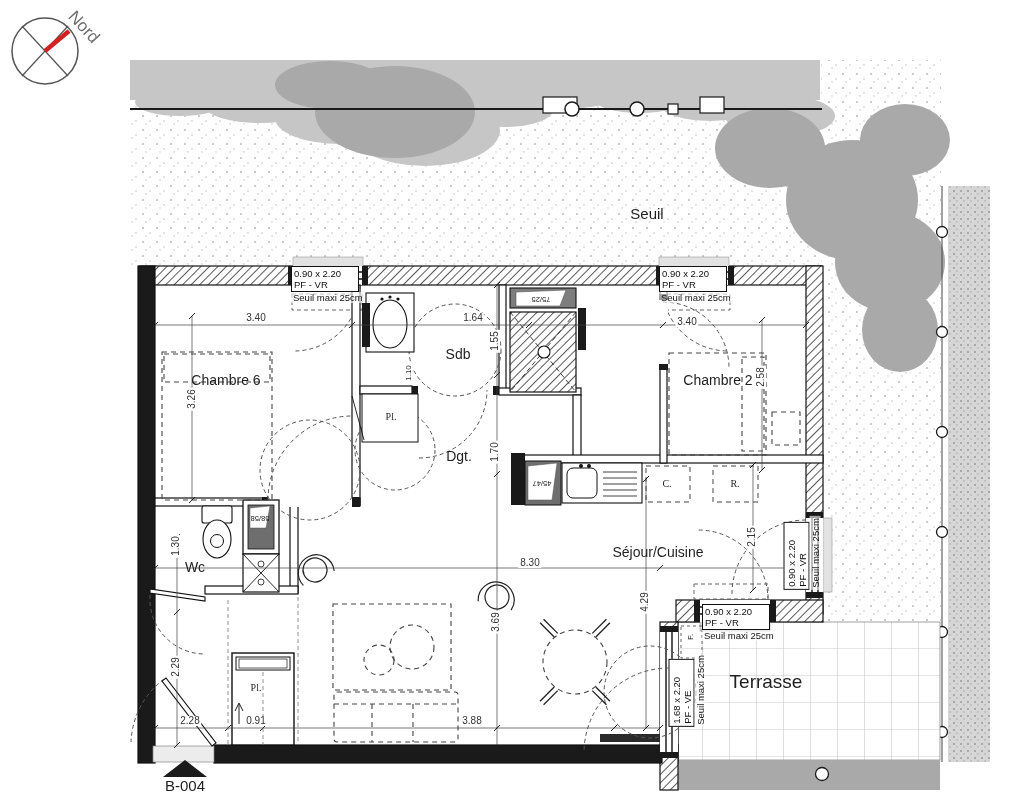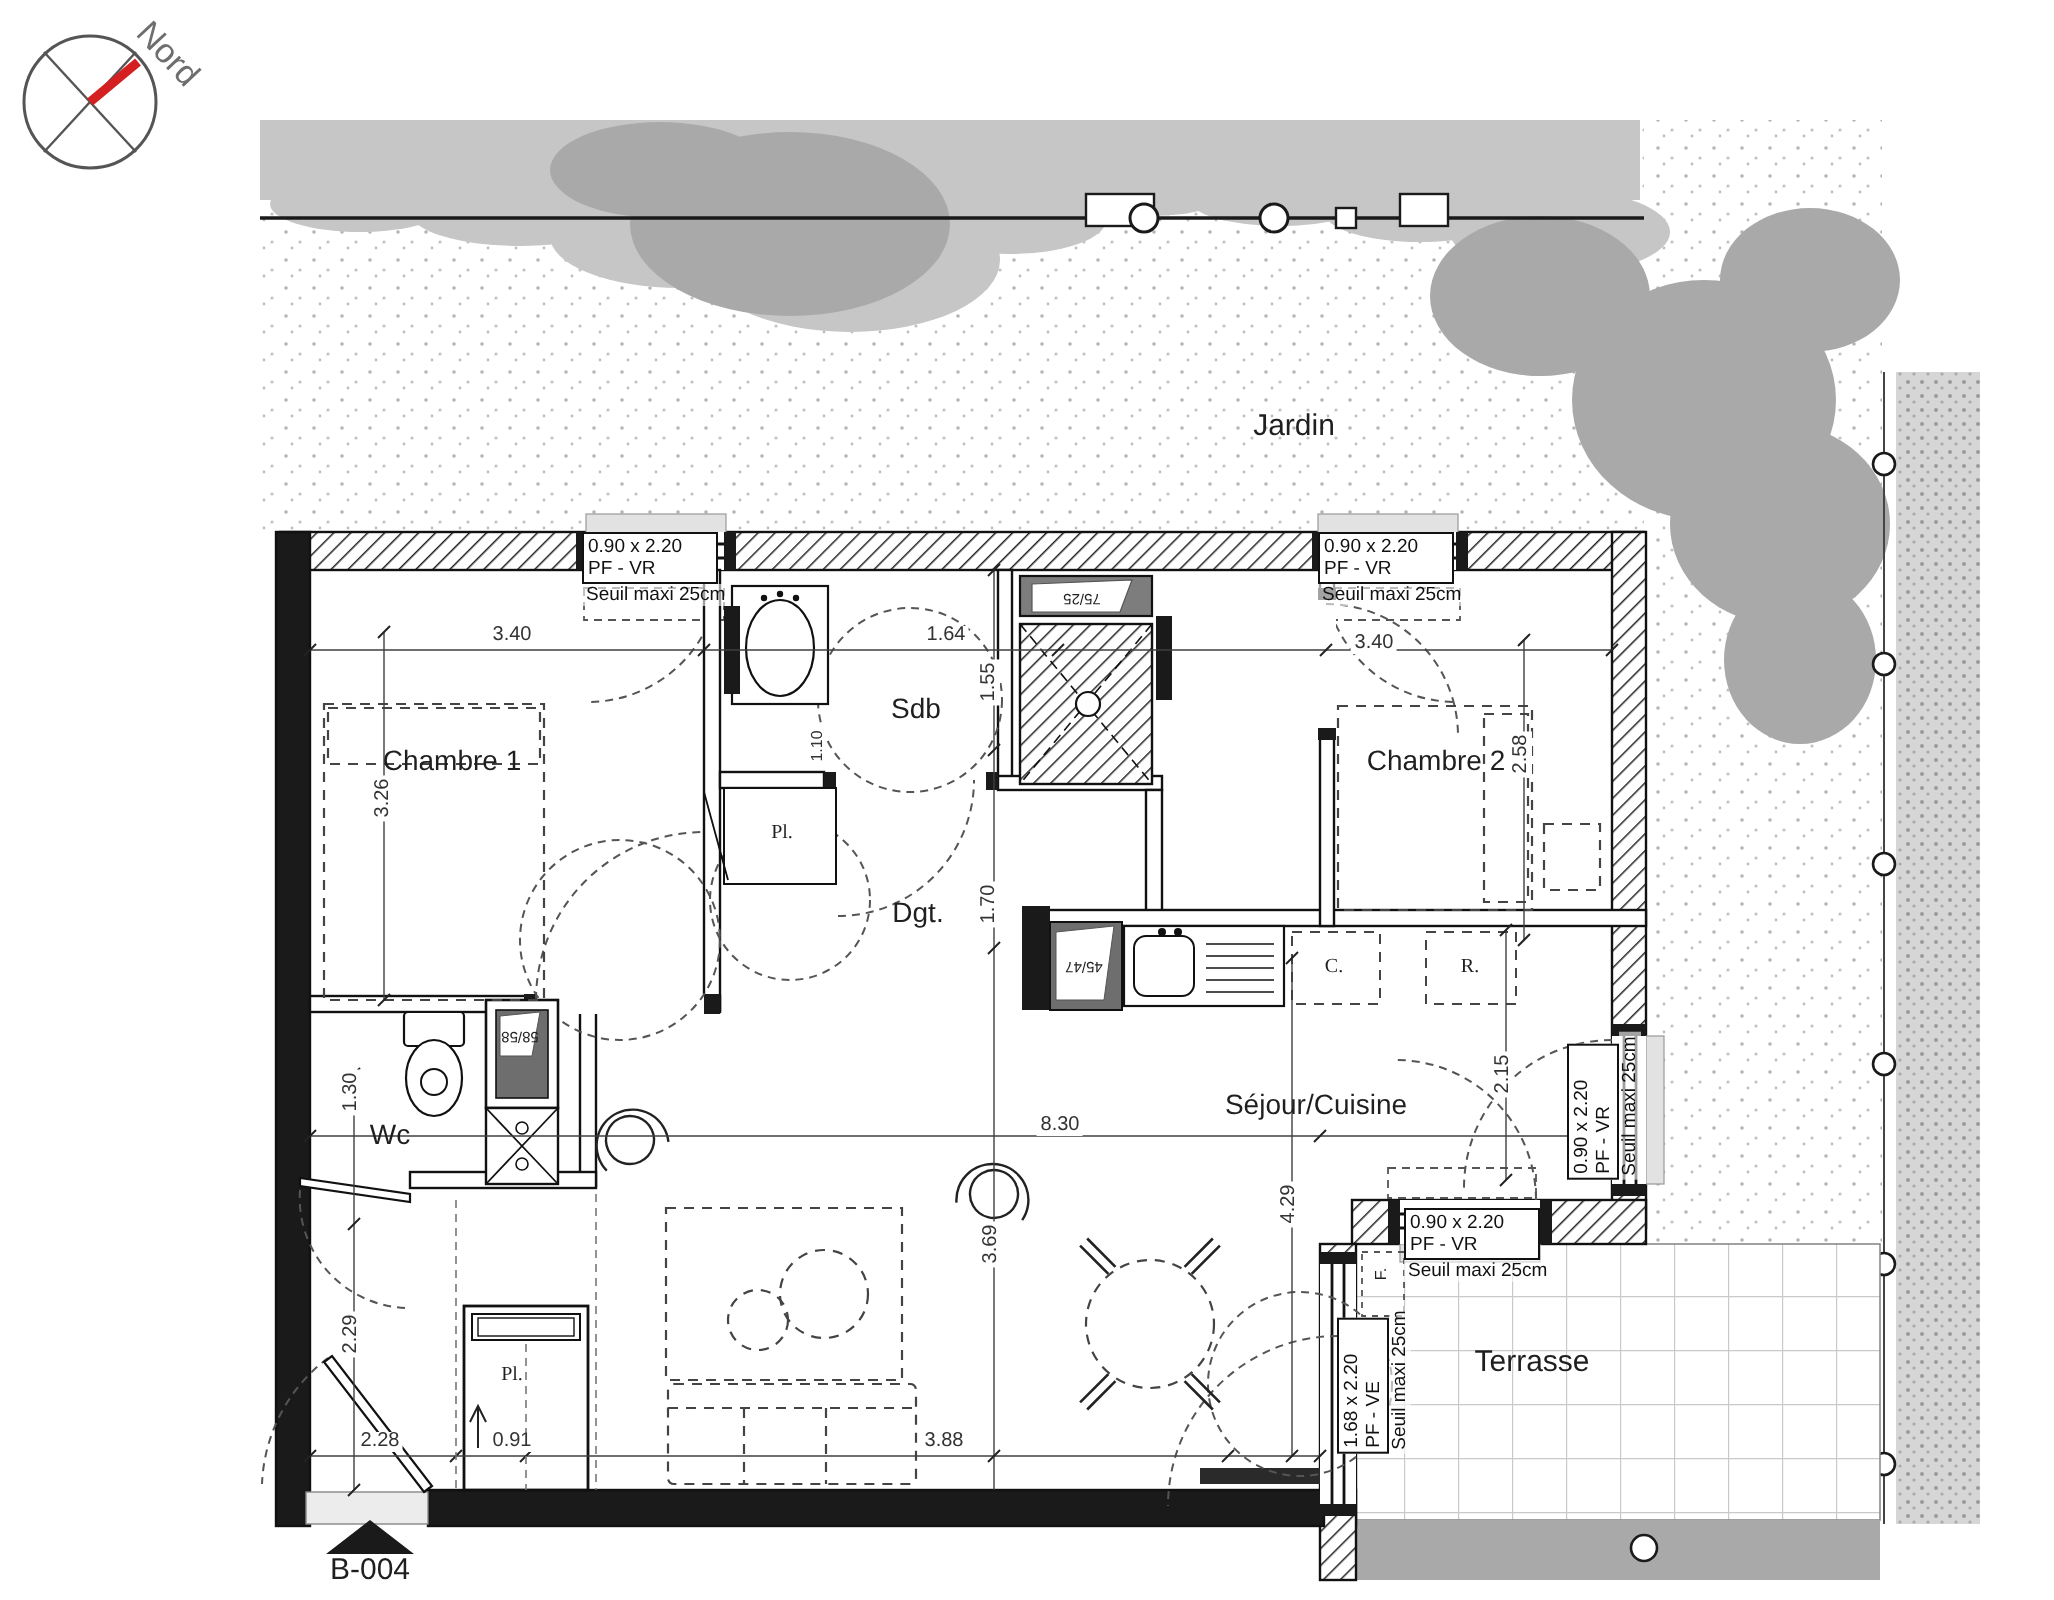--- a/index.html
+++ b/index.html
@@ -1,21 +1,21 @@
 <!DOCTYPE html>
 <html><head>
 <meta charset="utf-8">
 <style>
   html,body{margin:0;padding:0;background:#fff;}
   .plan{position:relative;width:1027px;height:800px;background:#fff;overflow:hidden;
         font-family:"Liberation Sans",sans-serif;color:#1a1a1a;}
   .plan svg{position:absolute;left:0;top:0;}
   .lbl{position:absolute;transform:translate(-50%,-50%);white-space:nowrap;color:#1f1f1f;
        font-size:14px;line-height:1;}
-  .lbl.big{font-size:15px;text-align:right;}
+  .lbl.big{font-size:19px;text-align:right;}
   .lbl.mid{font-size:15px;}
   .lbl.small{font-size:10px;font-family:Liberation Serif, serif;}
   .lbl.dim{font-size:10px;color:#333;background:#fff;padding:0 2px;}
   .lbl.vert{transform:translate(-50%,-50%) rotate(-90deg);}
   .lbl.flip{transform:translate(-50%,-50%) rotate(180deg);font-size:7.5px;background:transparent;color:#222;}
   .lbl.tilt{transform:translate(-50%,-50%) rotate(47deg);color:#6e6e6e;font-size:17px;}
   .lbl.tiny{font-size:8px;}
   .annwrap{position:absolute;font-size:9.5px;line-height:11px;color:#111;}
   .annbox{border:1.2px solid #111;background:#fff;padding:1px 2px;width:62px;}
   .annseuil{padding:0 2px;white-space:nowrap;background:rgba(255,255,255,.6);}
@@ -364,25 +364,25 @@
     <circle cx="45" cy="51" r="33" stroke="#555" stroke-width="1.5"></circle>
     <line x1="22" y1="26" x2="68" y2="76" stroke="#555" stroke-width="1.2"></line>
     <line x1="22" y1="76" x2="68" y2="26" stroke="#555" stroke-width="1.2"></line>
     <line x1="45" y1="51" x2="69" y2="31" stroke-width="4.5" stroke="#d42020"></line>
   </g>
 
   <polygon points="163,777 207,777 185,760" fill="#1a1a1a"></polygon>
 </svg>
 
 <span class="lbl tilt" style="left:84px;top:27px">Nord</span>
-<span class="lbl mid" style="left:647px;top:213px">Jardin</span>
+<span class="lbl mid" style="left:647px;top:213px">Seuil</span>
 <span class="lbl big" style="left:766px;top:681px">Terrasse</span>
 <span class="lbl mid" style="left:185px;top:785px">B-004</span>
 
-<span class="lbl" style="left:226px;top:380px">Chambre 1</span>
+<span class="lbl" style="left:226px;top:380px">Chambre 6</span>
 <span class="lbl" style="left:718px;top:380px">Chambre 2</span>
 <span class="lbl" style="left:458px;top:354px">Sdb</span>
 <span class="lbl" style="left:459px;top:456px">Dgt.</span>
 <span class="lbl" style="left:658px;top:552px">Séjour/Cuisine</span>
 <span class="lbl" style="left:195px;top:567px">Wc</span>
 <span class="lbl small" style="left:391px;top:417px">Pl.</span>
 <span class="lbl small" style="left:256px;top:688px">Pl.</span>
 
 <div class="annwrap" style="left:291px;top:266px">
   <div class="annbox">

